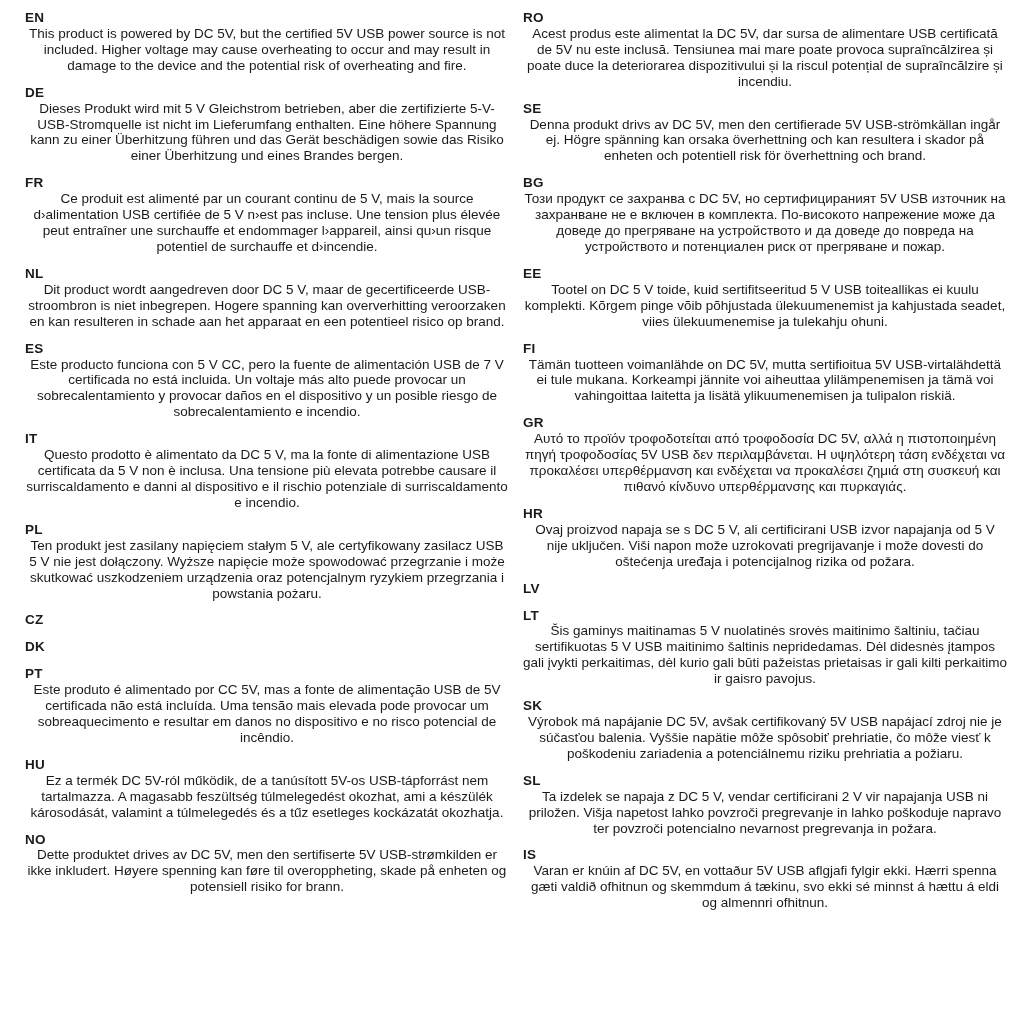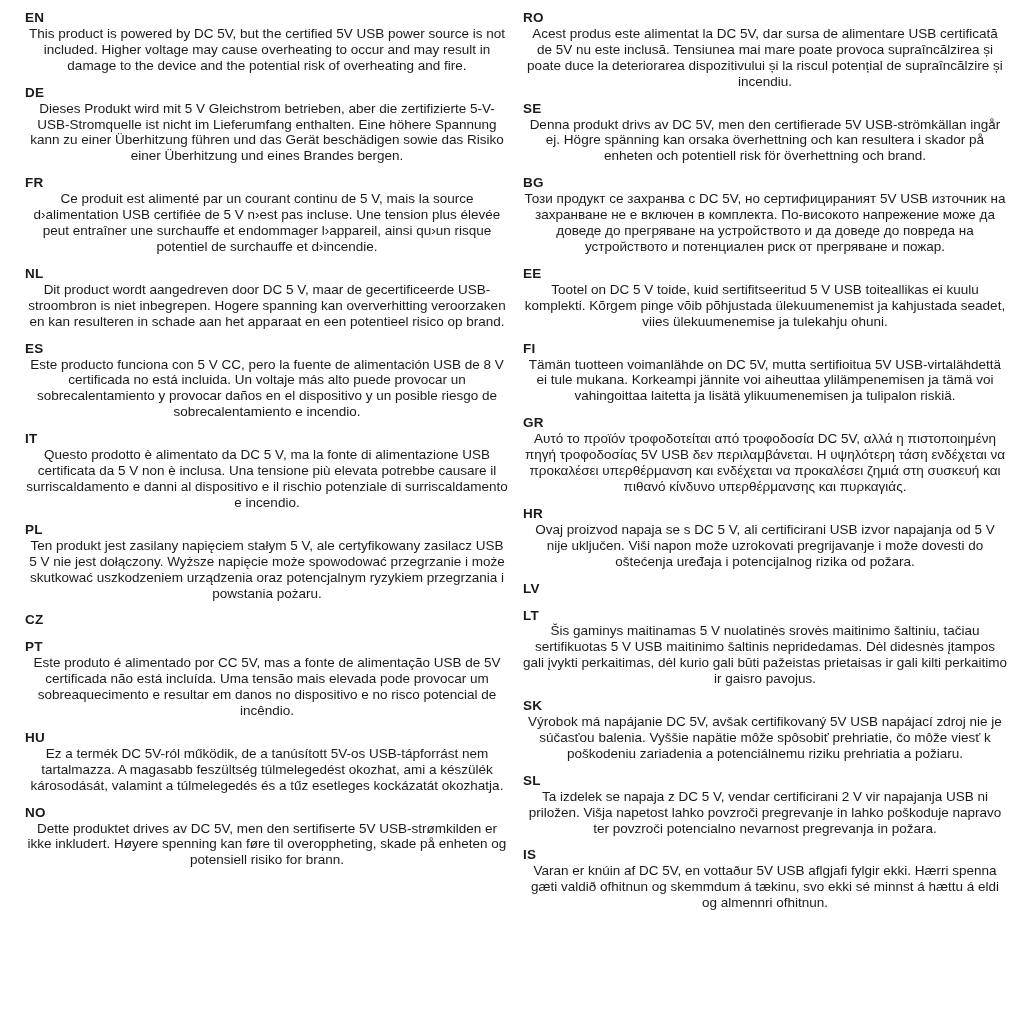--- a/index.html
+++ b/index.html
@@ -58,34 +58,35 @@
       <div class="section">
         <div class="code">FR</div>
         <div class="text">Ce produit est alimenté par un courant continu de 5 V, mais la source d›alimentation USB certifiée de 5 V n›est pas incluse. Une tension plus élevée peut entraîner une surchauffe et endommager l›appareil, ainsi qu›un risque potentiel de surchauffe et d›incendie.</div>
       </div>
       <div class="section">
         <div class="code">NL</div>
         <div class="text">Dit product wordt aangedreven door DC 5 V, maar de gecertificeerde USB-stroombron is niet inbegrepen. Hogere spanning kan oververhitting veroorzaken en kan resulteren in schade aan het apparaat en een potentieel risico op brand.</div>
       </div>
       <div class="section">
         <div class="code">ES</div>
-        <div class="text">Este producto funciona con 5 V CC, pero la fuente de alimentación USB de 8 V certificada no está incluida. Un voltaje más alto puede provocar un sobrecalentamiento y provocar daños en el dispositivo y un posible riesgo de sobrecalentamiento e incendio.</div>
+        <div class="text">Este producto funciona con 5 V CC, pero la fuente de alimentación USB de 7 V certificada no está incluida. Un voltaje más alto puede provocar un sobrecalentamiento y provocar daños en el dispositivo y un posible riesgo de sobrecalentamiento e incendio.</div>
       </div>
       <div class="section">
         <div class="code">IT</div>
         <div class="text">Questo prodotto è alimentato da DC 5 V, ma la fonte di alimentazione USB certificata da 5 V non è inclusa. Una tensione più elevata potrebbe causare il surriscaldamento e danni al dispositivo e il rischio potenziale di surriscaldamento e incendio.</div>
       </div>
       <div class="section">
         <div class="code">PL</div>
         <div class="text">Ten produkt jest zasilany napięciem stałym 5 V, ale certyfikowany zasilacz USB 5 V nie jest dołączony. Wyższe napięcie może spowodować przegrzanie i może skutkować uszkodzeniem urządzenia oraz potencjalnym ryzykiem przegrzania i powstania pożaru.</div>
       </div>
       <div class="section">
         <div class="code">CZ</div>
       </div>
       <div class="section">
+        <div class="code">DK</div>
       </div>
       <div class="section">
         <div class="code">PT</div>
         <div class="text">Este produto é alimentado por CC 5V, mas a fonte de alimentação USB de 5V certificada não está incluída. Uma tensão mais elevada pode provocar um sobreaquecimento e resultar em danos no dispositivo e no risco potencial de incêndio.</div>
       </div>
       <div class="section">
         <div class="code">HU</div>
         <div class="text">Ez a termék DC 5V-ról működik, de a tanúsított 5V-os USB-tápforrást nem tartalmazza. A magasabb feszültség túlmelegedést okozhat, ami a készülék károsodását, valamint a túlmelegedés és a tűz esetleges kockázatát okozhatja.</div>
       </div>
       <div class="section">

